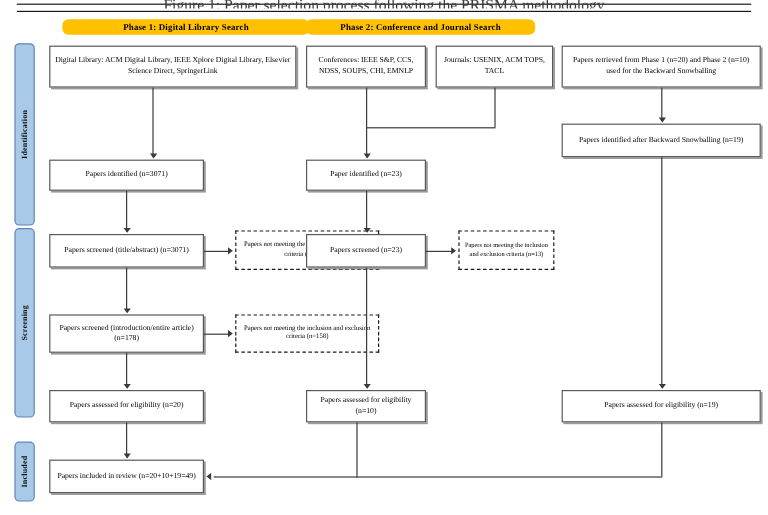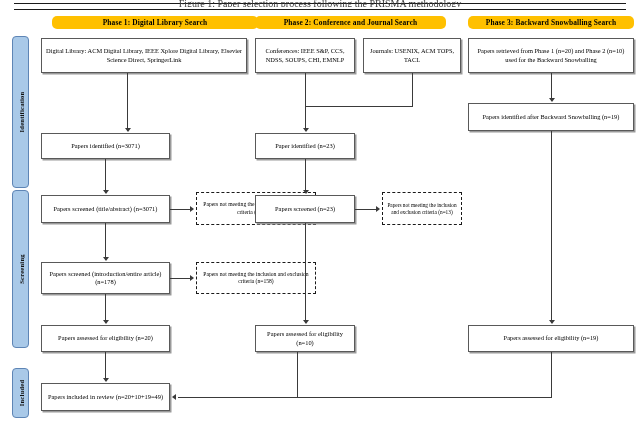--- a/index.html
+++ b/index.html
@@ -23,21 +23,21 @@
   }
 
   
   .caption-clip {
     position: absolute;
     left: 14px;
     top: 0px;
     width: 612px;
     height: 7px;
     overflow: hidden;
-    font-size: 10px;
+    font-size: 13px;
     line-height: 7px;
     color: #3a3a3a;
     text-align: center;
     white-space: nowrap;
   }
   .rule-top {
     position: absolute;
     left: 14px;
     width: 612px;
     height: 1px;
@@ -154,21 +154,20 @@
   </div>
   <div class="stage-bar" style="top:190px;height:158px;">
     <span>Screening</span>
   </div>
   <div class="stage-bar" style="top:368px;height:50px;">
     <span>Included</span>
   </div>
 
   <div class="phase-header" style="left:52px;top:16px;width:206px;">Phase 1: Digital Library Search</div>
   <div class="phase-header" style="left:255px;top:16px;width:191px;">Phase 2: Conference and Journal Search</div>
-  <div class="phase-header" style="left:468px;top:16px;width:166px;">Phase 3: Backward Snowballing Search</div>
 
   <div class="box shadowed" style="left:41px;top:38px;width:206px;height:35px;">
     <span class="box-text">Digital Library:  ACM Digital Library, IEEE Xplore Digital Library, Elsevier Science Direct, SpringerLink</span>
   </div>
 
   <div class="vline" style="left:127px;top:73px;height:58px;"></div>
   <div class="arrow-down" style="left:124.5px;top:128px;"></div>
 
   <div class="box shadowed" style="left:41px;top:133px;width:129px;height:26px;">
     <span class="box-text">Papers identified (n=3071)</span>

